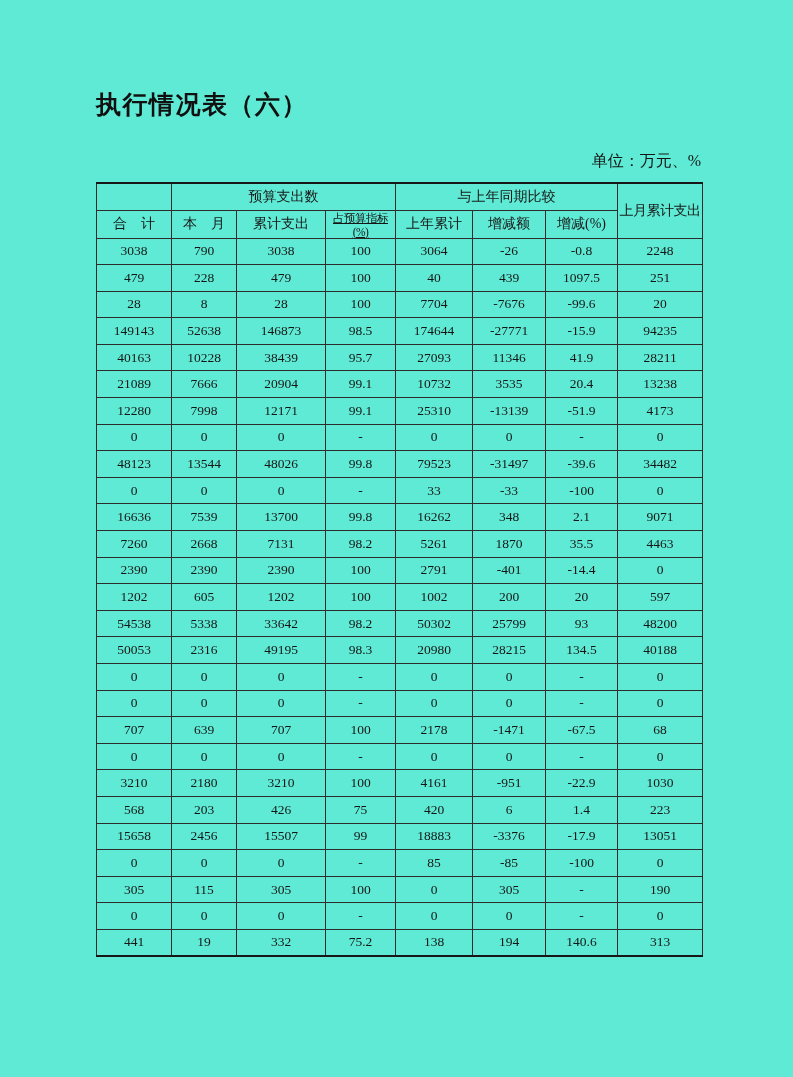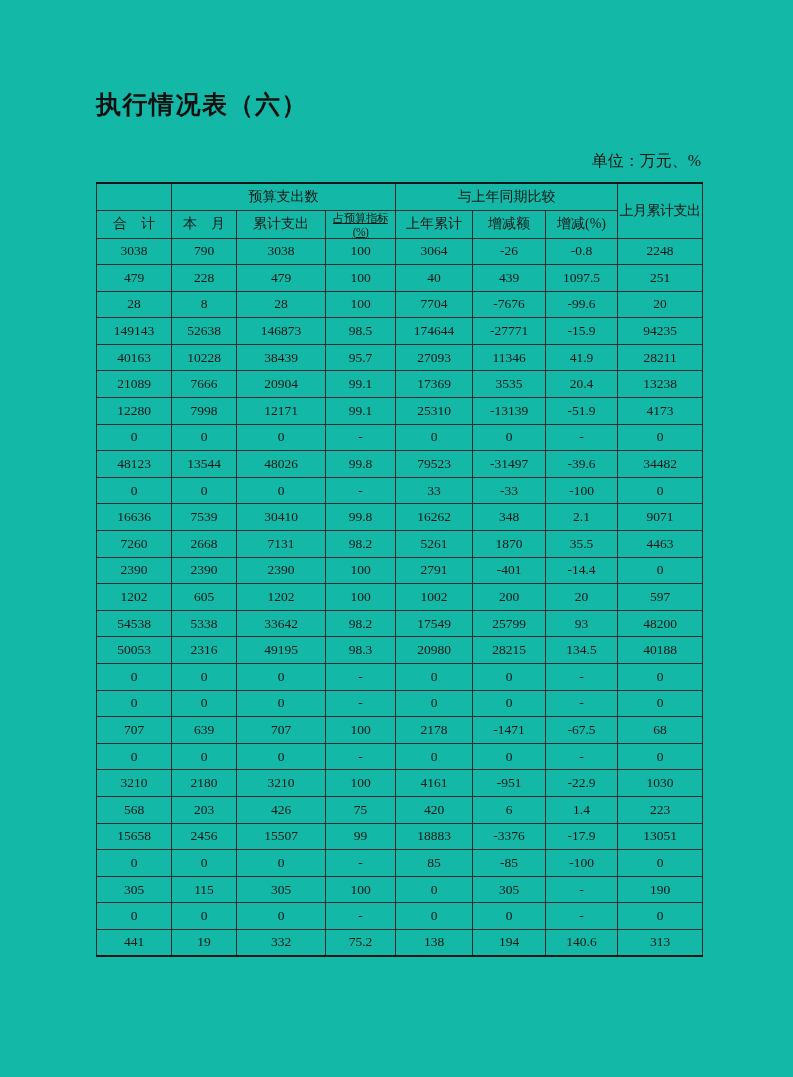--- a/index.html
+++ b/index.html
@@ -9,21 +9,21 @@
     height: 1077px;
     background: #fbfbfa;
     font-family: "Liberation Serif", "DejaVu Serif", serif;
     color: #151515;
     position: relative;
     overflow: hidden;
   }
   .page {
     position: absolute;
     inset: 0;
-    background: #14b8a6;
+    background: #5eead4;
   }
   .title {
     position: absolute;
     left: 96px;
     top: 88px;
     margin: 0;
     font-size: 25px;
     font-weight: bold;
     letter-spacing: 1.5px;
     color: #101010;
@@ -170,21 +170,21 @@
           <td>27093</td>
           <td>11346</td>
           <td>41.9</td>
           <td>28211</td>
         </tr>
         <tr>
           <td>21089</td>
           <td>7666</td>
           <td>20904</td>
           <td>99.1</td>
-          <td>17369</td>
+          <td>10732</td>
           <td>3535</td>
           <td>20.4</td>
           <td>13238</td>
         </tr>
         <tr>
           <td>12280</td>
           <td>7998</td>
           <td>12171</td>
           <td>99.1</td>
           <td>25310</td>
@@ -218,21 +218,21 @@
           <td>0</td>
           <td>-</td>
           <td>33</td>
           <td>-33</td>
           <td>-100</td>
           <td>0</td>
         </tr>
         <tr>
           <td>16636</td>
           <td>7539</td>
-          <td>30410</td>
+          <td>13700</td>
           <td>99.8</td>
           <td>16262</td>
           <td>348</td>
           <td>2.1</td>
           <td>9071</td>
         </tr>
         <tr>
           <td>7260</td>
           <td>2668</td>
           <td>7131</td>
@@ -260,21 +260,21 @@
           <td>1002</td>
           <td>200</td>
           <td>20</td>
           <td>597</td>
         </tr>
         <tr>
           <td>54538</td>
           <td>5338</td>
           <td>33642</td>
           <td>98.2</td>
-          <td>17549</td>
+          <td>50302</td>
           <td>25799</td>
           <td>93</td>
           <td>48200</td>
         </tr>
         <tr>
           <td>50053</td>
           <td>2316</td>
           <td>49195</td>
           <td>98.3</td>
           <td>20980</td>

